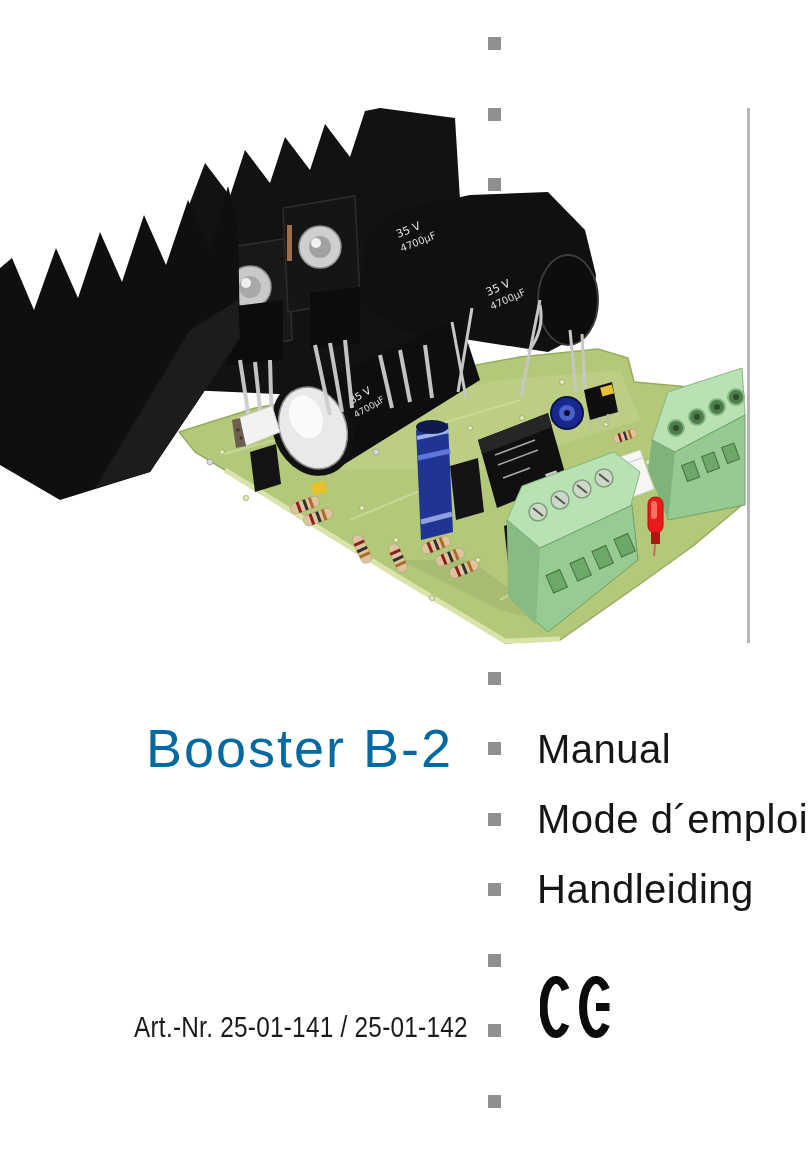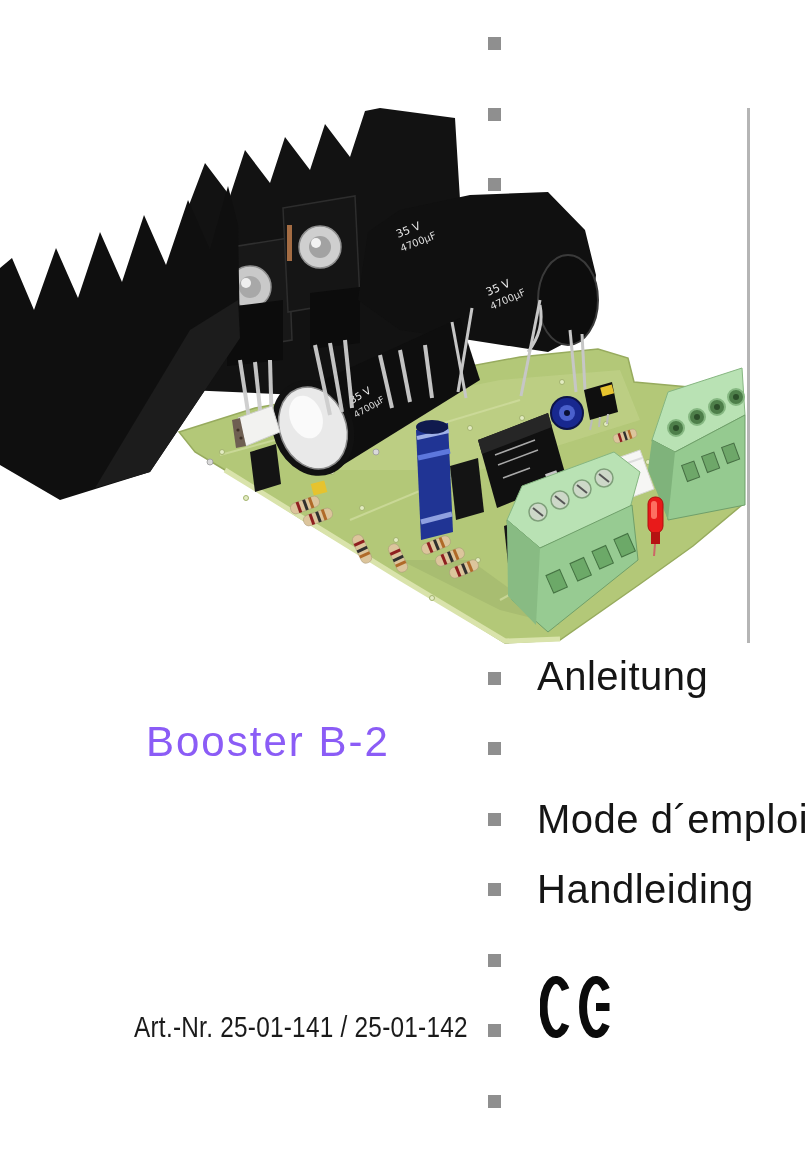--- a/index.html
+++ b/index.html
@@ -18,22 +18,22 @@
     position:absolute;
     left:747px;top:108px;
     width:3px;height:535px;
     background:#b5b5b5;
   }
   .photo{
     position:absolute;left:0;top:95px;width:760px;height:555px;
   }
   .title{
     position:absolute;left:146px;top:721px;
-    font-size:42px;line-height:1;font-weight:400;
-    letter-spacing:2px;color:#8b5cf6;margin:0;white-space:nowrap;
+    font-size:54px;line-height:1;font-weight:400;
+    letter-spacing:2px;color:#0369a1;margin:0;white-space:nowrap;
   }
   .lang-item{
     position:absolute;left:537px;
     font-size:40px;line-height:1;letter-spacing:0.5px;
     color:#151515;white-space:nowrap;
   }
   .lang-0{top:656px;}
   .lang-1{top:729px;}
   .lang-2{top:799px;}
   .lang-3{top:869px;}
@@ -311,21 +311,21 @@
     <g>
       <rect x="648" y="497" width="15" height="36" rx="7" fill="#e81a1a" stroke="#b00f0f" stroke-width="1"></rect>
       <rect x="651" y="501" width="6" height="18" rx="3" fill="#ff7a6a" opacity="0.9"></rect>
       <rect x="651" y="532" width="9" height="12" fill="#b51212"></rect>
       <line x1="655" y1="544" x2="654" y2="556" stroke="#cc6666" stroke-width="2"></line>
     </g>
   </svg>
 
   <h1 class="title">Booster B-2</h1>
 
-  <div class="lang-item lang-0">Anleitung</div>
+  <div class="lang-item lang-1">Manual</div>
   <div class="lang-item lang-3">Handleiding</div>
   <div class="lang-item lang-2">Mode d´emploi</div>
 
   <div class="artnr">Art.-Nr. 25-01-141 / 25-01-142</div>
 
   <svg class="ce" viewBox="0 0 73 64" role="img" aria-label="CE">
     <g fill="none" stroke="#0b0b0b" stroke-width="8" stroke-linecap="butt">
       <path d="M 25.6 14.6 A 12.5 27 0 1 0 25.6 49.4"></path>
       <path d="M 66 14.6 A 13 27 0 1 0 66 49.4"></path>
       <line x1="56" y1="32" x2="69.5" y2="32"></line>

